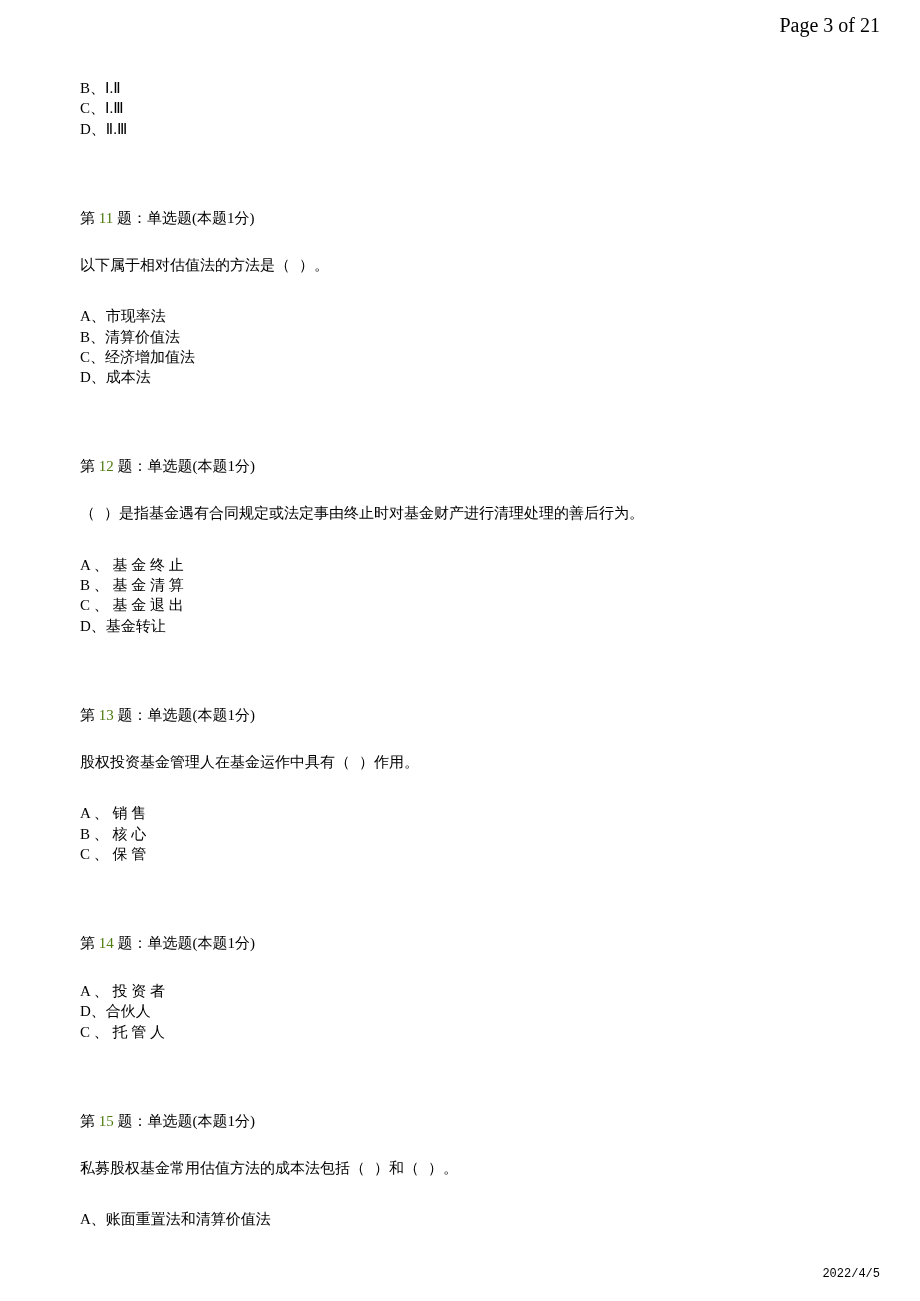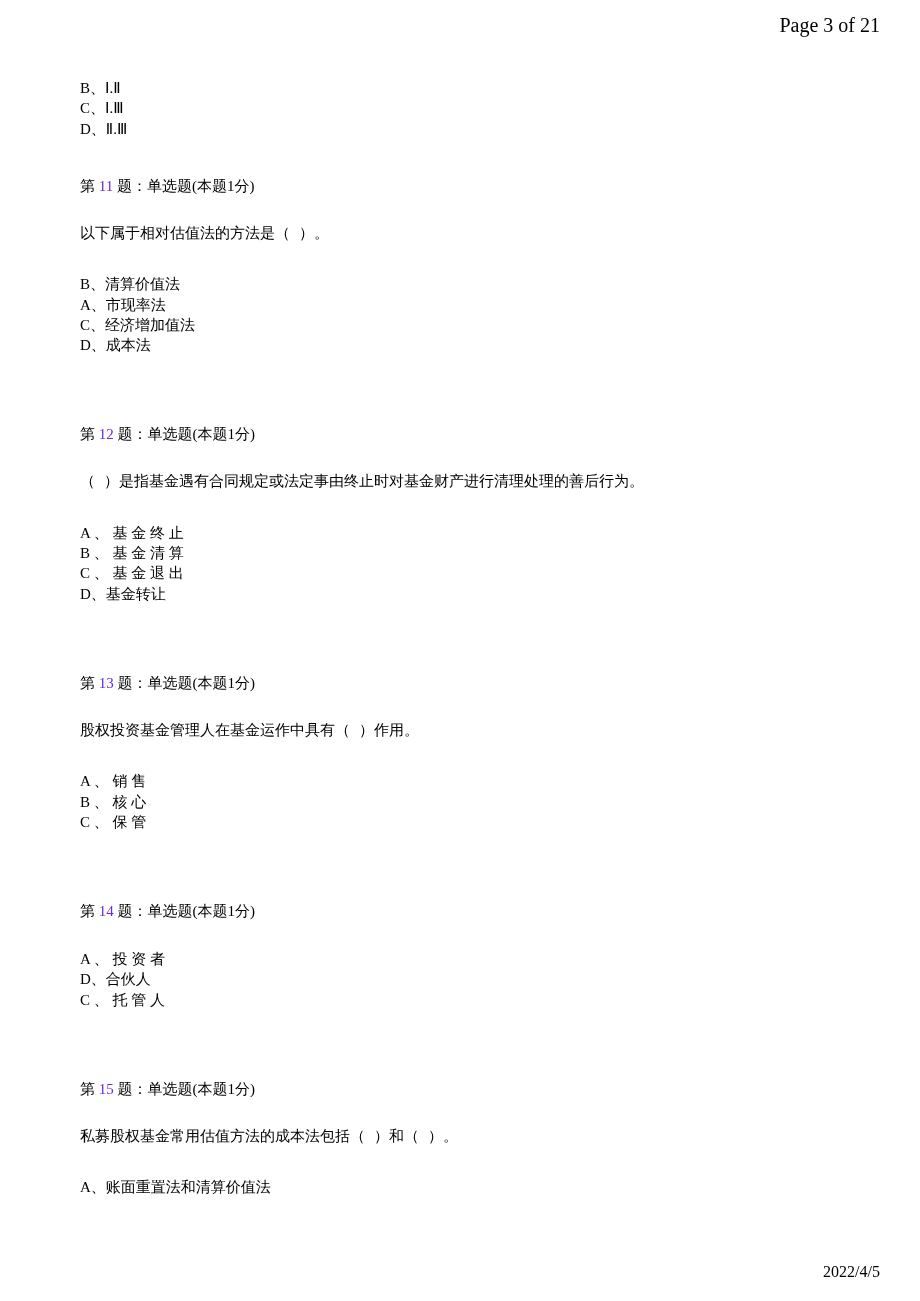--- a/index.html
+++ b/index.html
@@ -21,45 +21,45 @@
     font-family: "Times New Roman", serif;
     font-size: 20px;
   }
   .content {
     position: absolute;
     top: 78px;
     left: 80px;
     right: 80px;
   }
   .partial-options {
-    margin-bottom: 38px;
+    margin-bottom: 70px;
   }
   .option-line {
     line-height: 1.35;
     font-family: "Times New Roman", "SimSun", serif;
   }
   .question-block {
     margin-bottom: 70px;
   }
   .q-header {
     margin-bottom: 28px;
   }
-  .q-header .num { color: #6d28d9; }
+  .q-header .num { color: #4d7c0f; }
   .q-stem {
     margin-bottom: 28px;
     line-height: 1.5;
     font-family: Liberation Mono, monospace;
   }
   .options .option-line { line-height: 1.35; }
   .footer-date {
     position: absolute;
     right: 40px;
     bottom: 20px;
-    font-family: Liberation Serif, serif;
-    font-size: 16px;
+    font-family: Liberation Mono, monospace;
+    font-size: 12px;
   }
 </style>
 </head>
 <body>
 
 <div class="page-header">Page 3 of 21</div>
 
 <div class="content">
 
   <div class="partial-options">
@@ -67,22 +67,22 @@
     <div class="option-line">C、Ⅰ.Ⅲ</div>
     <div class="option-line">D、Ⅱ.Ⅲ</div>
   </div>
 
   <div class="question-block">
     <div class="q-header">
       <span>第 </span><span class="num">11</span><span> 题：单选题(本题1分)</span>
     </div>
     <div class="q-stem">以下属于相对估值法的方法是（ ）。</div>
     <div class="options">
+      <div class="option-line">A、市现率法</div>
       <div class="option-line">B、清算价值法</div>
-      <div class="option-line">A、市现率法</div>
       <div class="option-line">C、经济增加值法</div>
       <div class="option-line">D、成本法</div>
     </div>
   </div>
 
   <div class="question-block">
     <div class="q-header">
       <span>第 </span><span class="num">12</span><span> 题：单选题(本题1分)</span>
     </div>
     <div class="q-stem">（ ）是指基金遇有合同规定或法定事由终止时对基金财产进行清理处理的善后行为。</div>

